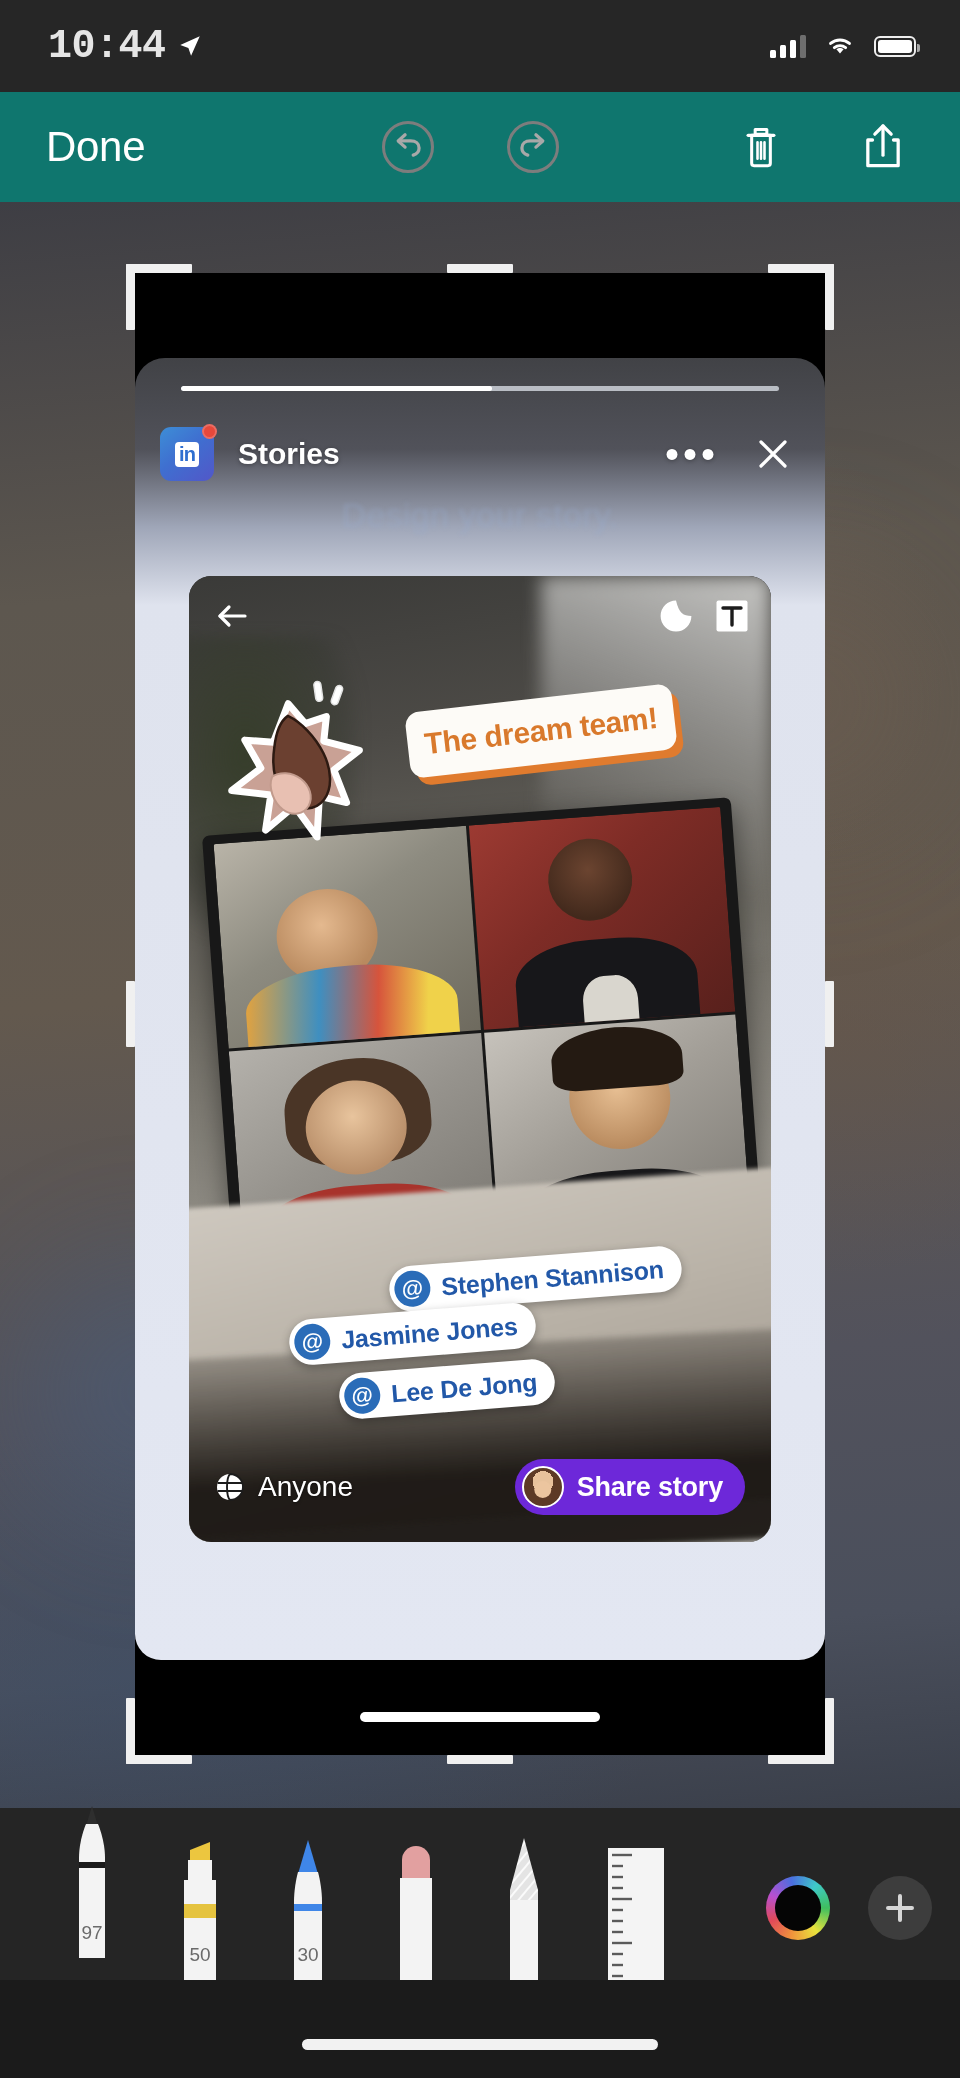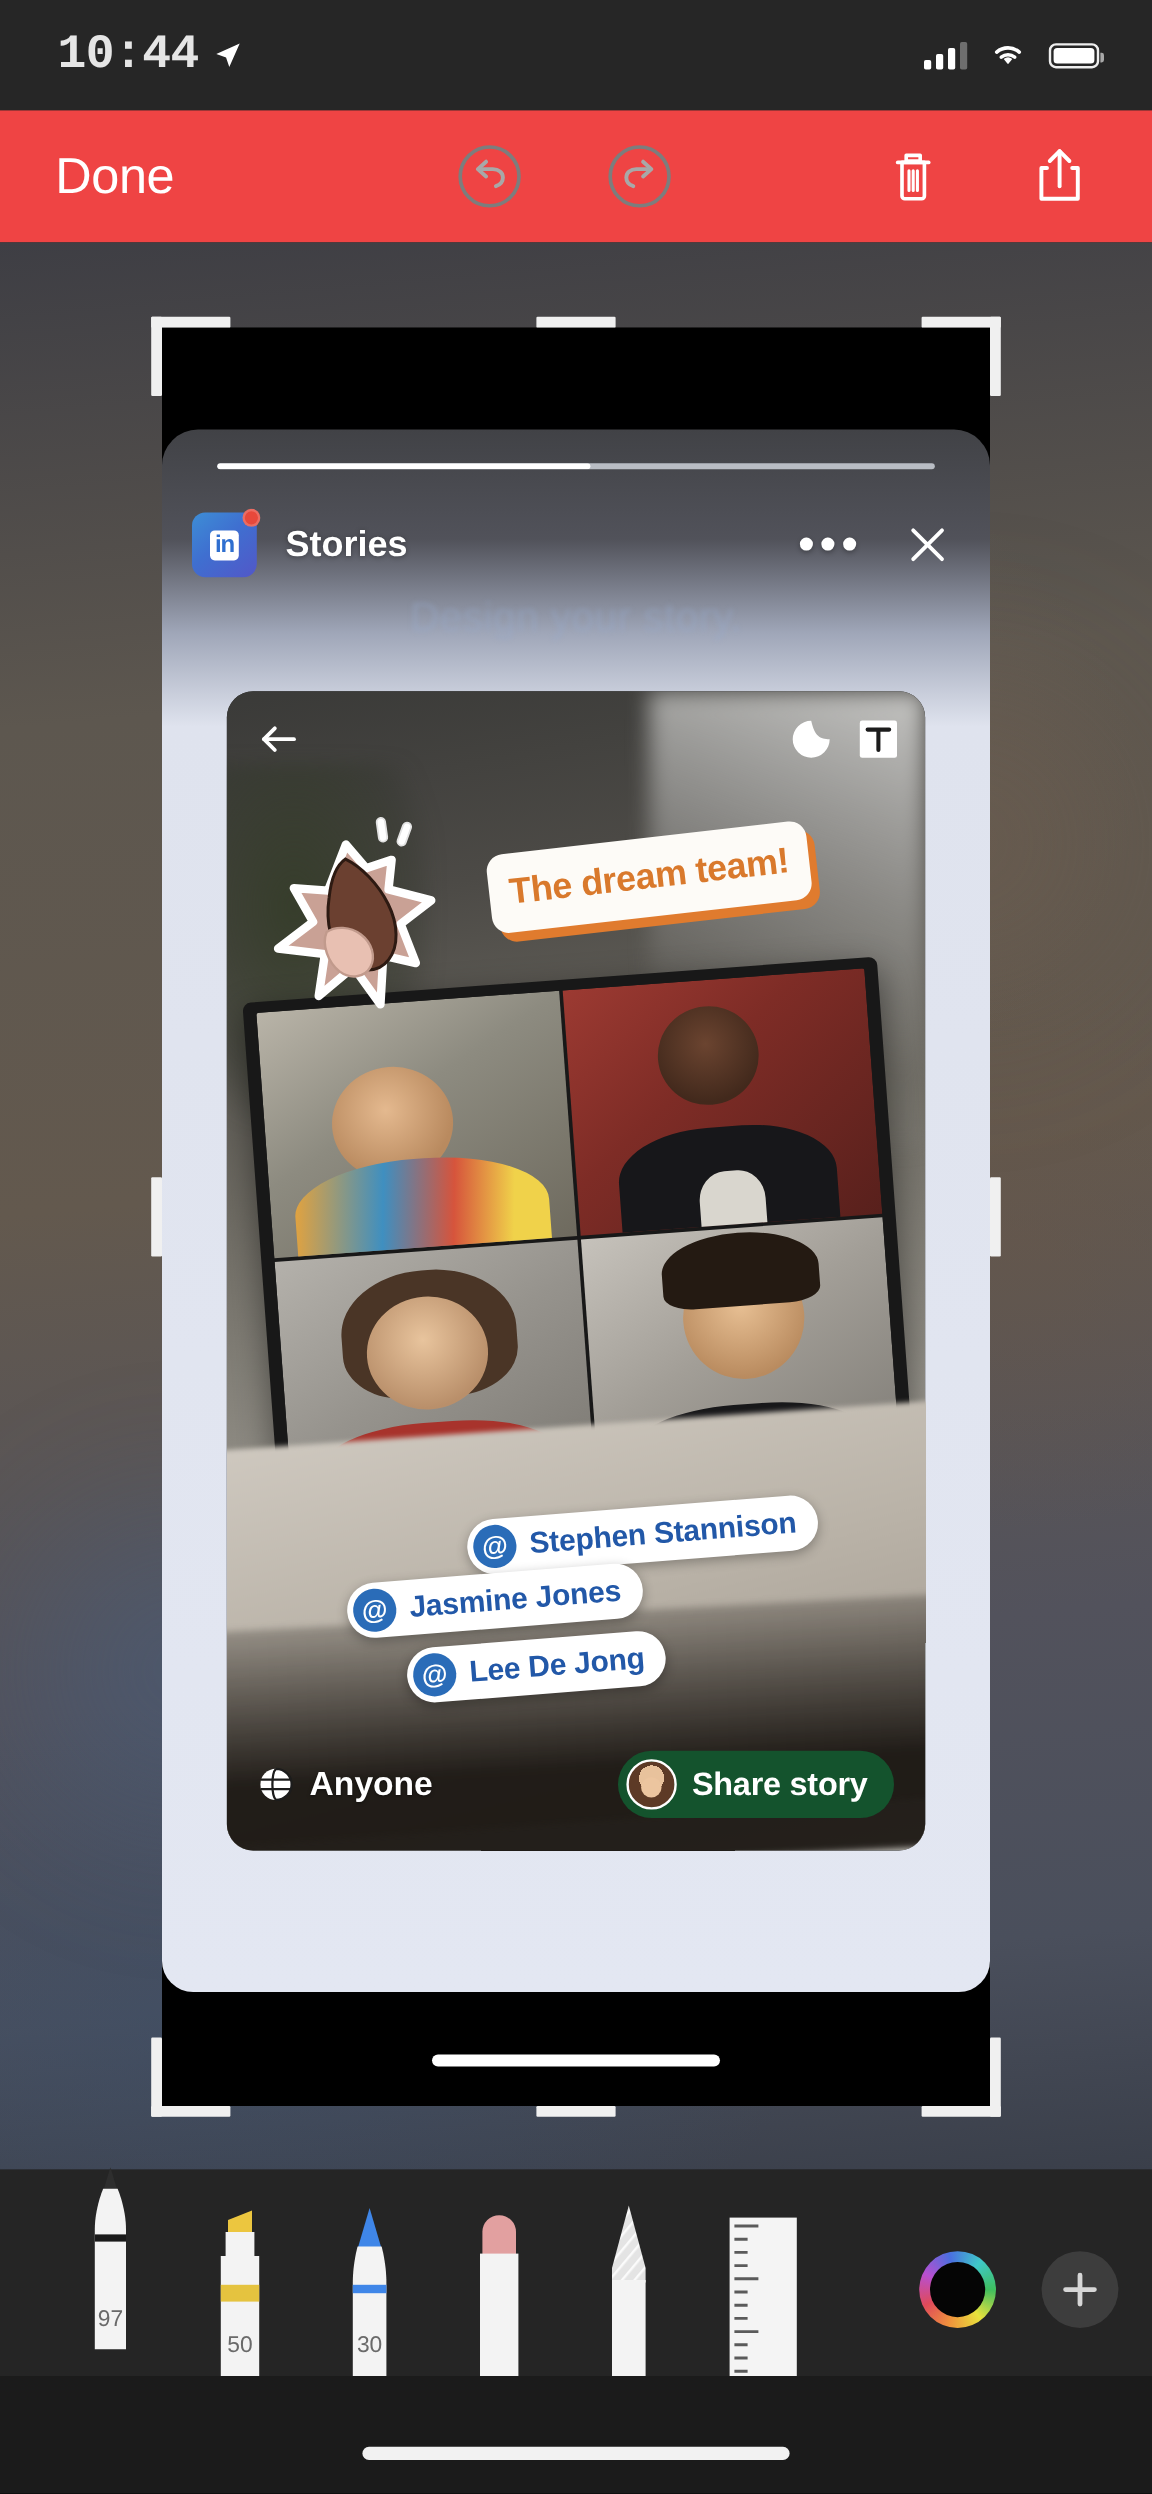--- a/index.html
+++ b/index.html
@@ -37,21 +37,21 @@
   .batt::after {
     content:""; position:absolute; right:-6px; top:6px;
     width:3px; height:8px; background:rgba(255,255,255,.6);
     border-radius:0 2px 2px 0;
   }
   .batt span { display:block; height:100%; background:#fff; border-radius:3px; }
 
   
   .toolbar {
     position:absolute; top:92px; left:0; width:960px; height:110px;
-    background:#ef4444;
+    background:#0f766e;
     display:flex; align-items:center;
   }
   .tb-done {
     position:absolute; left:46px;
     color:#fff; font-size:42px; font-weight:400; letter-spacing:-0.3px;
     background:none; border:none; cursor:pointer;
     font-family:"Liberation Sans", sans-serif;
   }
   .tb-undo { position:absolute; left:380px; }
   .tb-redo { position:absolute; left:505px; }
@@ -273,25 +273,25 @@
   .m1 { left:200px; top:680px; transform:rotate(-4.5deg); }
   .m2 { left:100px; top:735px; transform:rotate(-4.5deg); }
   .m3 { left:150px; top:790px; transform:rotate(-4.5deg); }
 
   
   .sc-foot {
     position:absolute; left:0; bottom:0; width:582px; height:110px;
     display:flex; align-items:center; padding:0 26px;
   }
   .aud { display:flex; align-items:center; gap:13px; cursor:pointer; }
-  .aud-txt { color:#fff; font-size:28px; font-weight:700; text-shadow:0 1px 3px rgba(0,0,0,.5); }
+  .aud-txt { color:#fff; font-size:28px; font-weight:400; text-shadow:0 1px 3px rgba(0,0,0,.5); }
   .sc-foot-sp { flex:1; }
   .share-btn {
     display:flex; align-items:center; gap:13px;
-    background:#14532d; border-radius:30px; height:56px;
+    background:#6d28d9; border-radius:30px; height:56px;
     padding:0 22px 0 7px; cursor:pointer; border:none;
   }
   .share-av {
     width:42px; height:42px; border-radius:50%; border:2.5px solid #fff; flex:none;
     background:radial-gradient(circle at 50% 36%, #e8c29c 0 34%, #5d3a26 34% 100%);
     overflow:hidden; position:relative;
   }
   .share-av::after {
     content:""; position:absolute; left:50%; top:34%; transform:translateX(-50%);
     width:46%; height:46%; border-radius:50%; background:#ecc59f;

